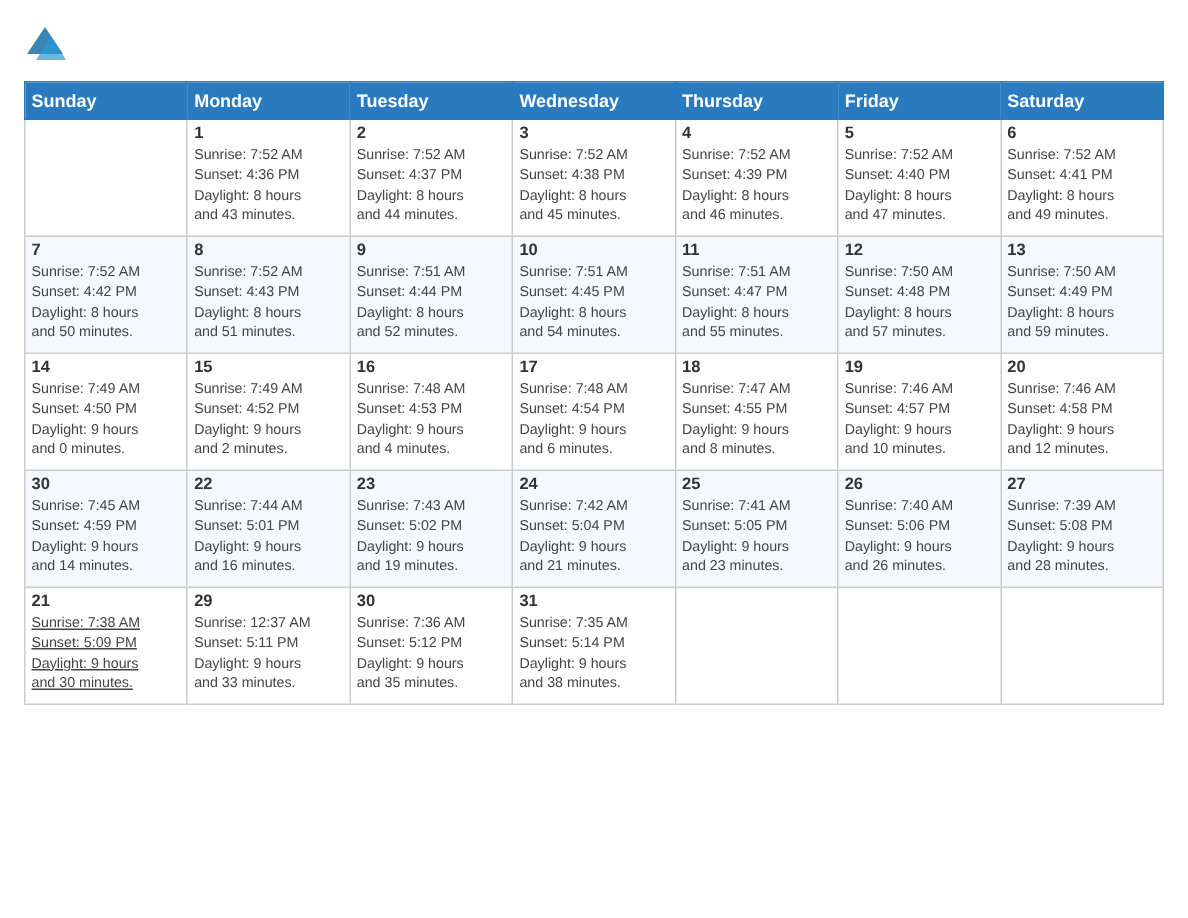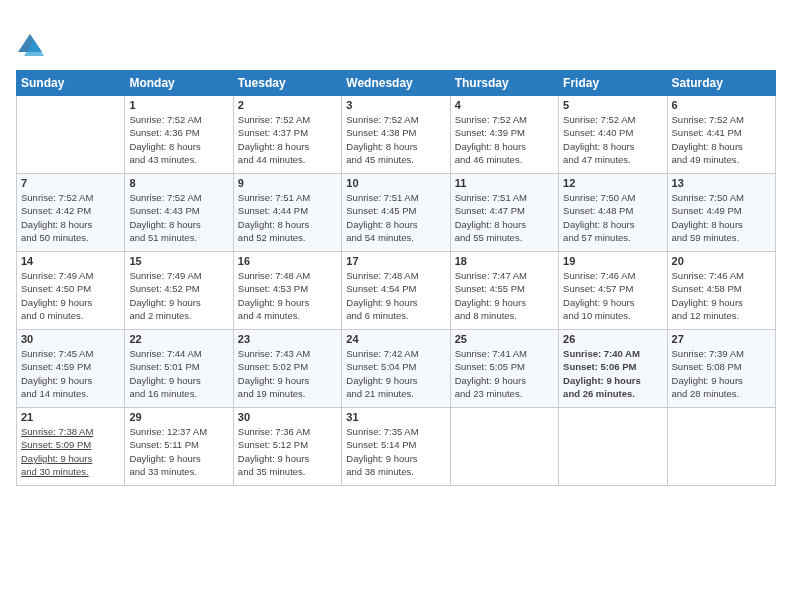--- a/index.html
+++ b/index.html
@@ -6,21 +6,21 @@
     body {
       width: 792px;
       height: 612px;
       font-family: Arial, sans-serif;
       background: #fff;
       overflow: hidden;
     }
     .page {
       width: 792px;
       height: 444px;
-      padding: 32px 16px 10px 16px;
+      padding: 16px 16px 10px 16px;
       display: flex;
       flex-direction: column;
     }
     .header {
       display: flex;
       justify-content: space-between;
       align-items: flex-start;
       margin-bottom: 10px;
     }
     .logo {
@@ -315,21 +315,21 @@
           </td>
           <td>
             <span class="day-number">25</span>
             <div class="day-info" style="white-space: pre-line;">Sunrise: 7:41 AM
 Sunset: 5:05 PM
 Daylight: 9 hours
 and 23 minutes.</div>
           </td>
           <td>
             <span class="day-number">26</span>
-            <div class="day-info" style="white-space: pre-line; font-weight: bold;">Sunrise: 7:40 AM
+            <div class="day-info" style="white-space: pre-line;">Sunrise: 7:40 AM
 Sunset: 5:06 PM
 Daylight: 9 hours
 and 26 minutes.</div>
           </td>
           <td>
             <span class="day-number">27</span>
             <div class="day-info" style="white-space: pre-line;">Sunrise: 7:39 AM
 Sunset: 5:08 PM
 Daylight: 9 hours
 and 28 minutes.</div>

